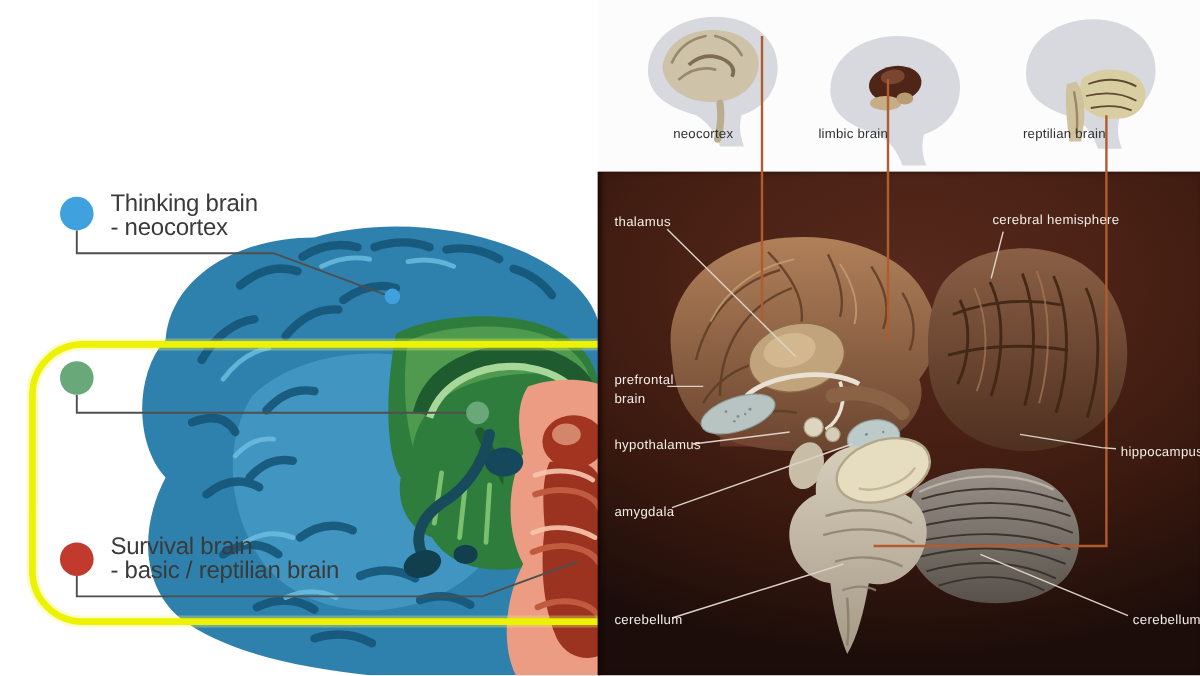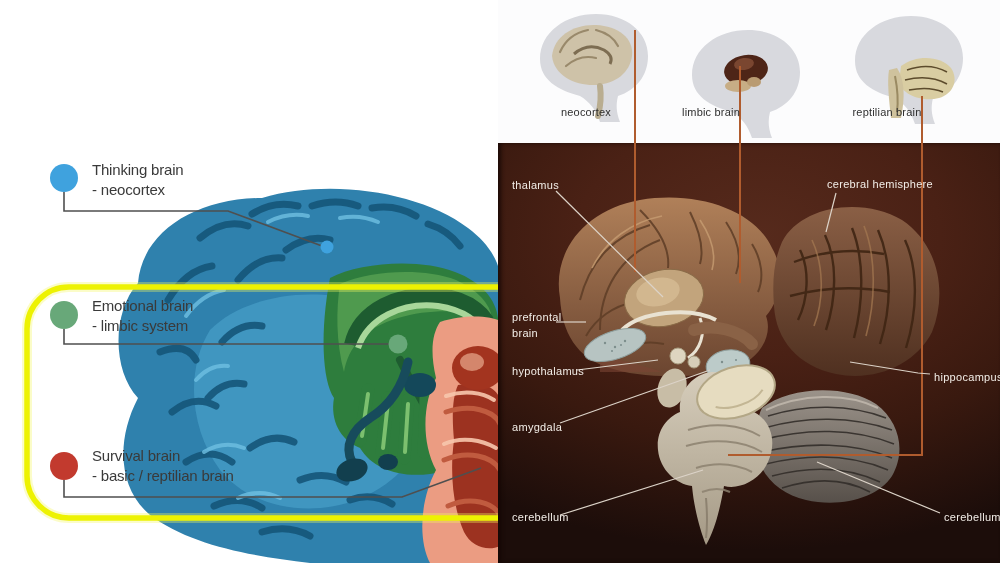--- a/index.html
+++ b/index.html
@@ -3,21 +3,21 @@
 <meta charset="utf-8">
 <style>
   html,body{margin:0;padding:0;background:#ffffff;}
   .stage{
     position:relative;width:1000px;height:563px;overflow:hidden;background:#ffffff;
     font-family:"Liberation Sans",sans-serif;
   }
   
   .left-panel{position:absolute;left:0;top:0;width:500px;height:563px;}
   .left-art{position:absolute;left:0;top:0;width:500px;height:563px;}
-  .legend-item{position:absolute;left:92px;color:#3a3a3a;font-size:15px;line-height:20px;letter-spacing:-0.2px;}
+  .legend-item{position:absolute;left:92px;color:#3a3a3a;font-size:20px;line-height:20px;letter-spacing:-0.2px;}
   .legend-item .sub{display:block;}
   .legend-dot{position:absolute;left:50px;width:28px;height:28px;border-radius:50%;}
   .dot-think{background:#3fa2de;top:164px;}
   .dot-emotion{background:#68a879;top:301px;}
   .dot-survival{background:#c23a2e;top:452px;}
   .li-think{top:160px;}
   .li-emotion{top:296px;}
   .li-survival{top:446px;}
   
   .right-panel{position:absolute;left:498px;top:0;width:502px;height:563px;}
@@ -137,24 +137,20 @@
       <circle cx="398" cy="344" r="9.5" fill="#68a879"></circle>
     </svg>
 
     <span class="legend-dot dot-think"></span>
     <div class="legend-item li-think">
       <span>Thinking brain</span>
       <span class="sub">- neocortex</span>
     </div>
 
     <span class="legend-dot dot-emotion"></span>
-    <div class="legend-item li-emotion">
-      <span>Emotional brain</span>
-      <span class="sub">- limbic system</span>
-    </div>
 
     <span class="legend-dot dot-survival"></span>
     <div class="legend-item li-survival">
       <span>Survival brain</span>
       <span class="sub">- basic / reptilian brain</span>
     </div>
   </div>
 
   <div class="right-panel">
     <div class="top-band"></div>

